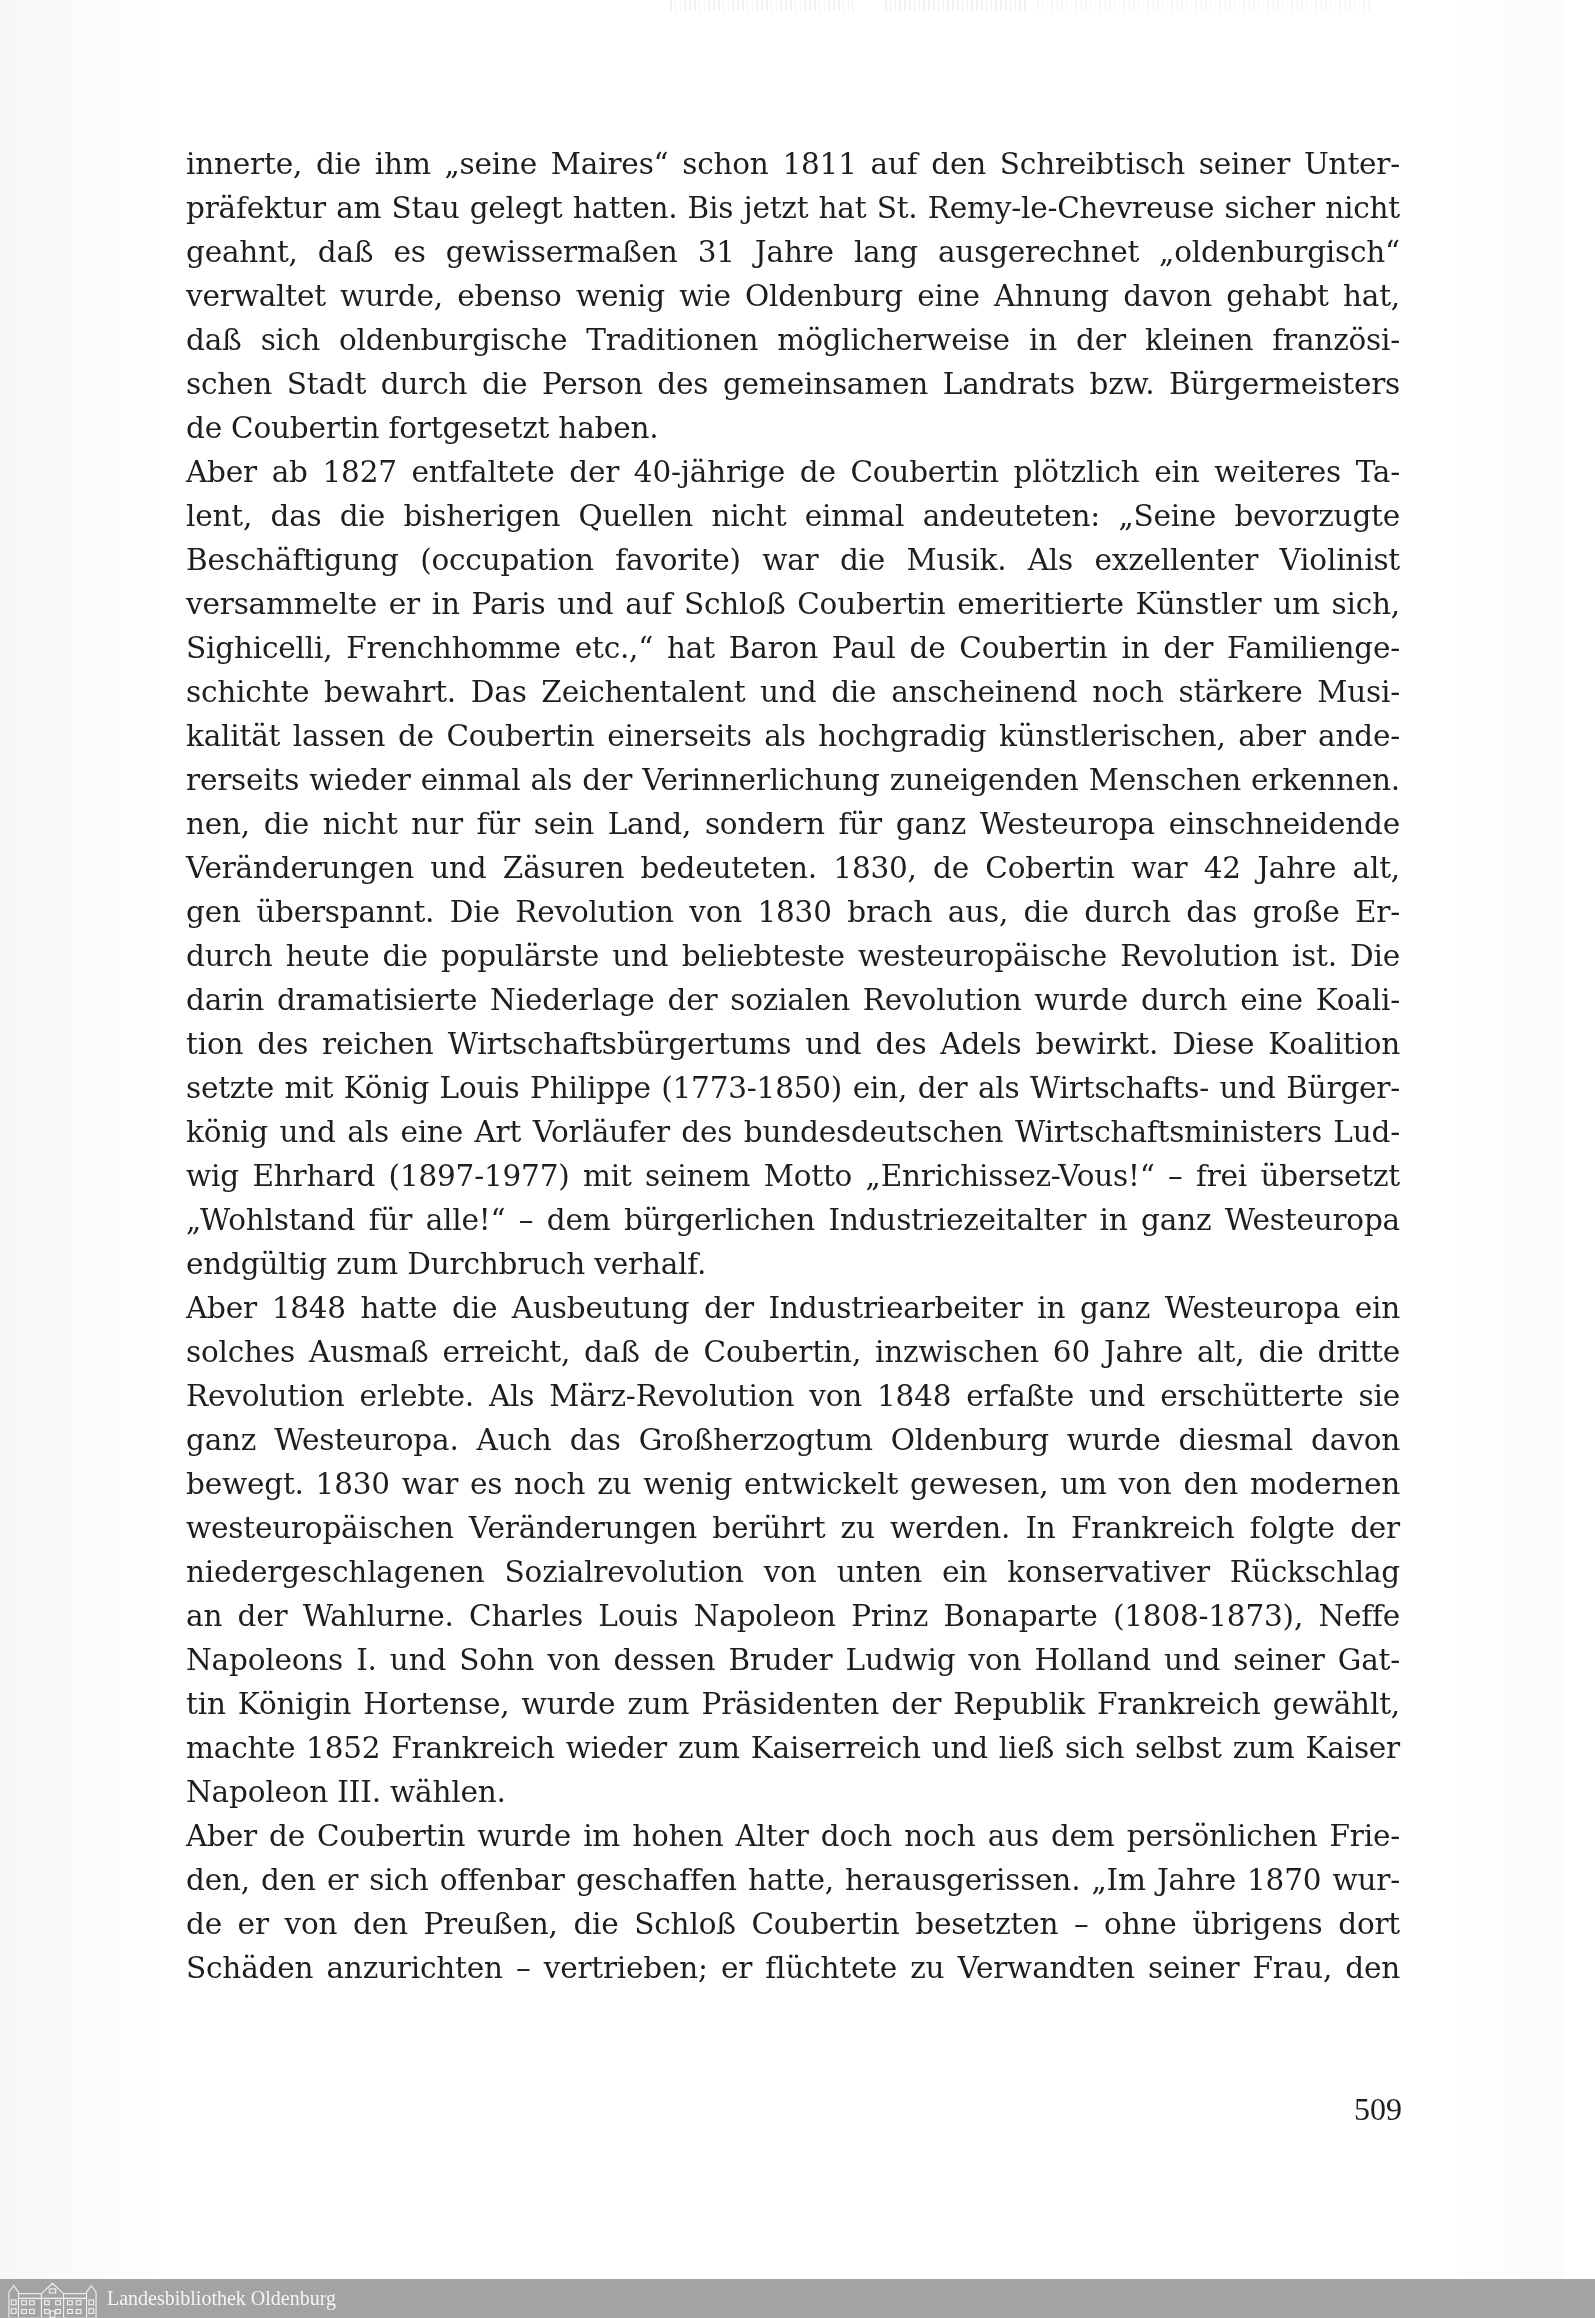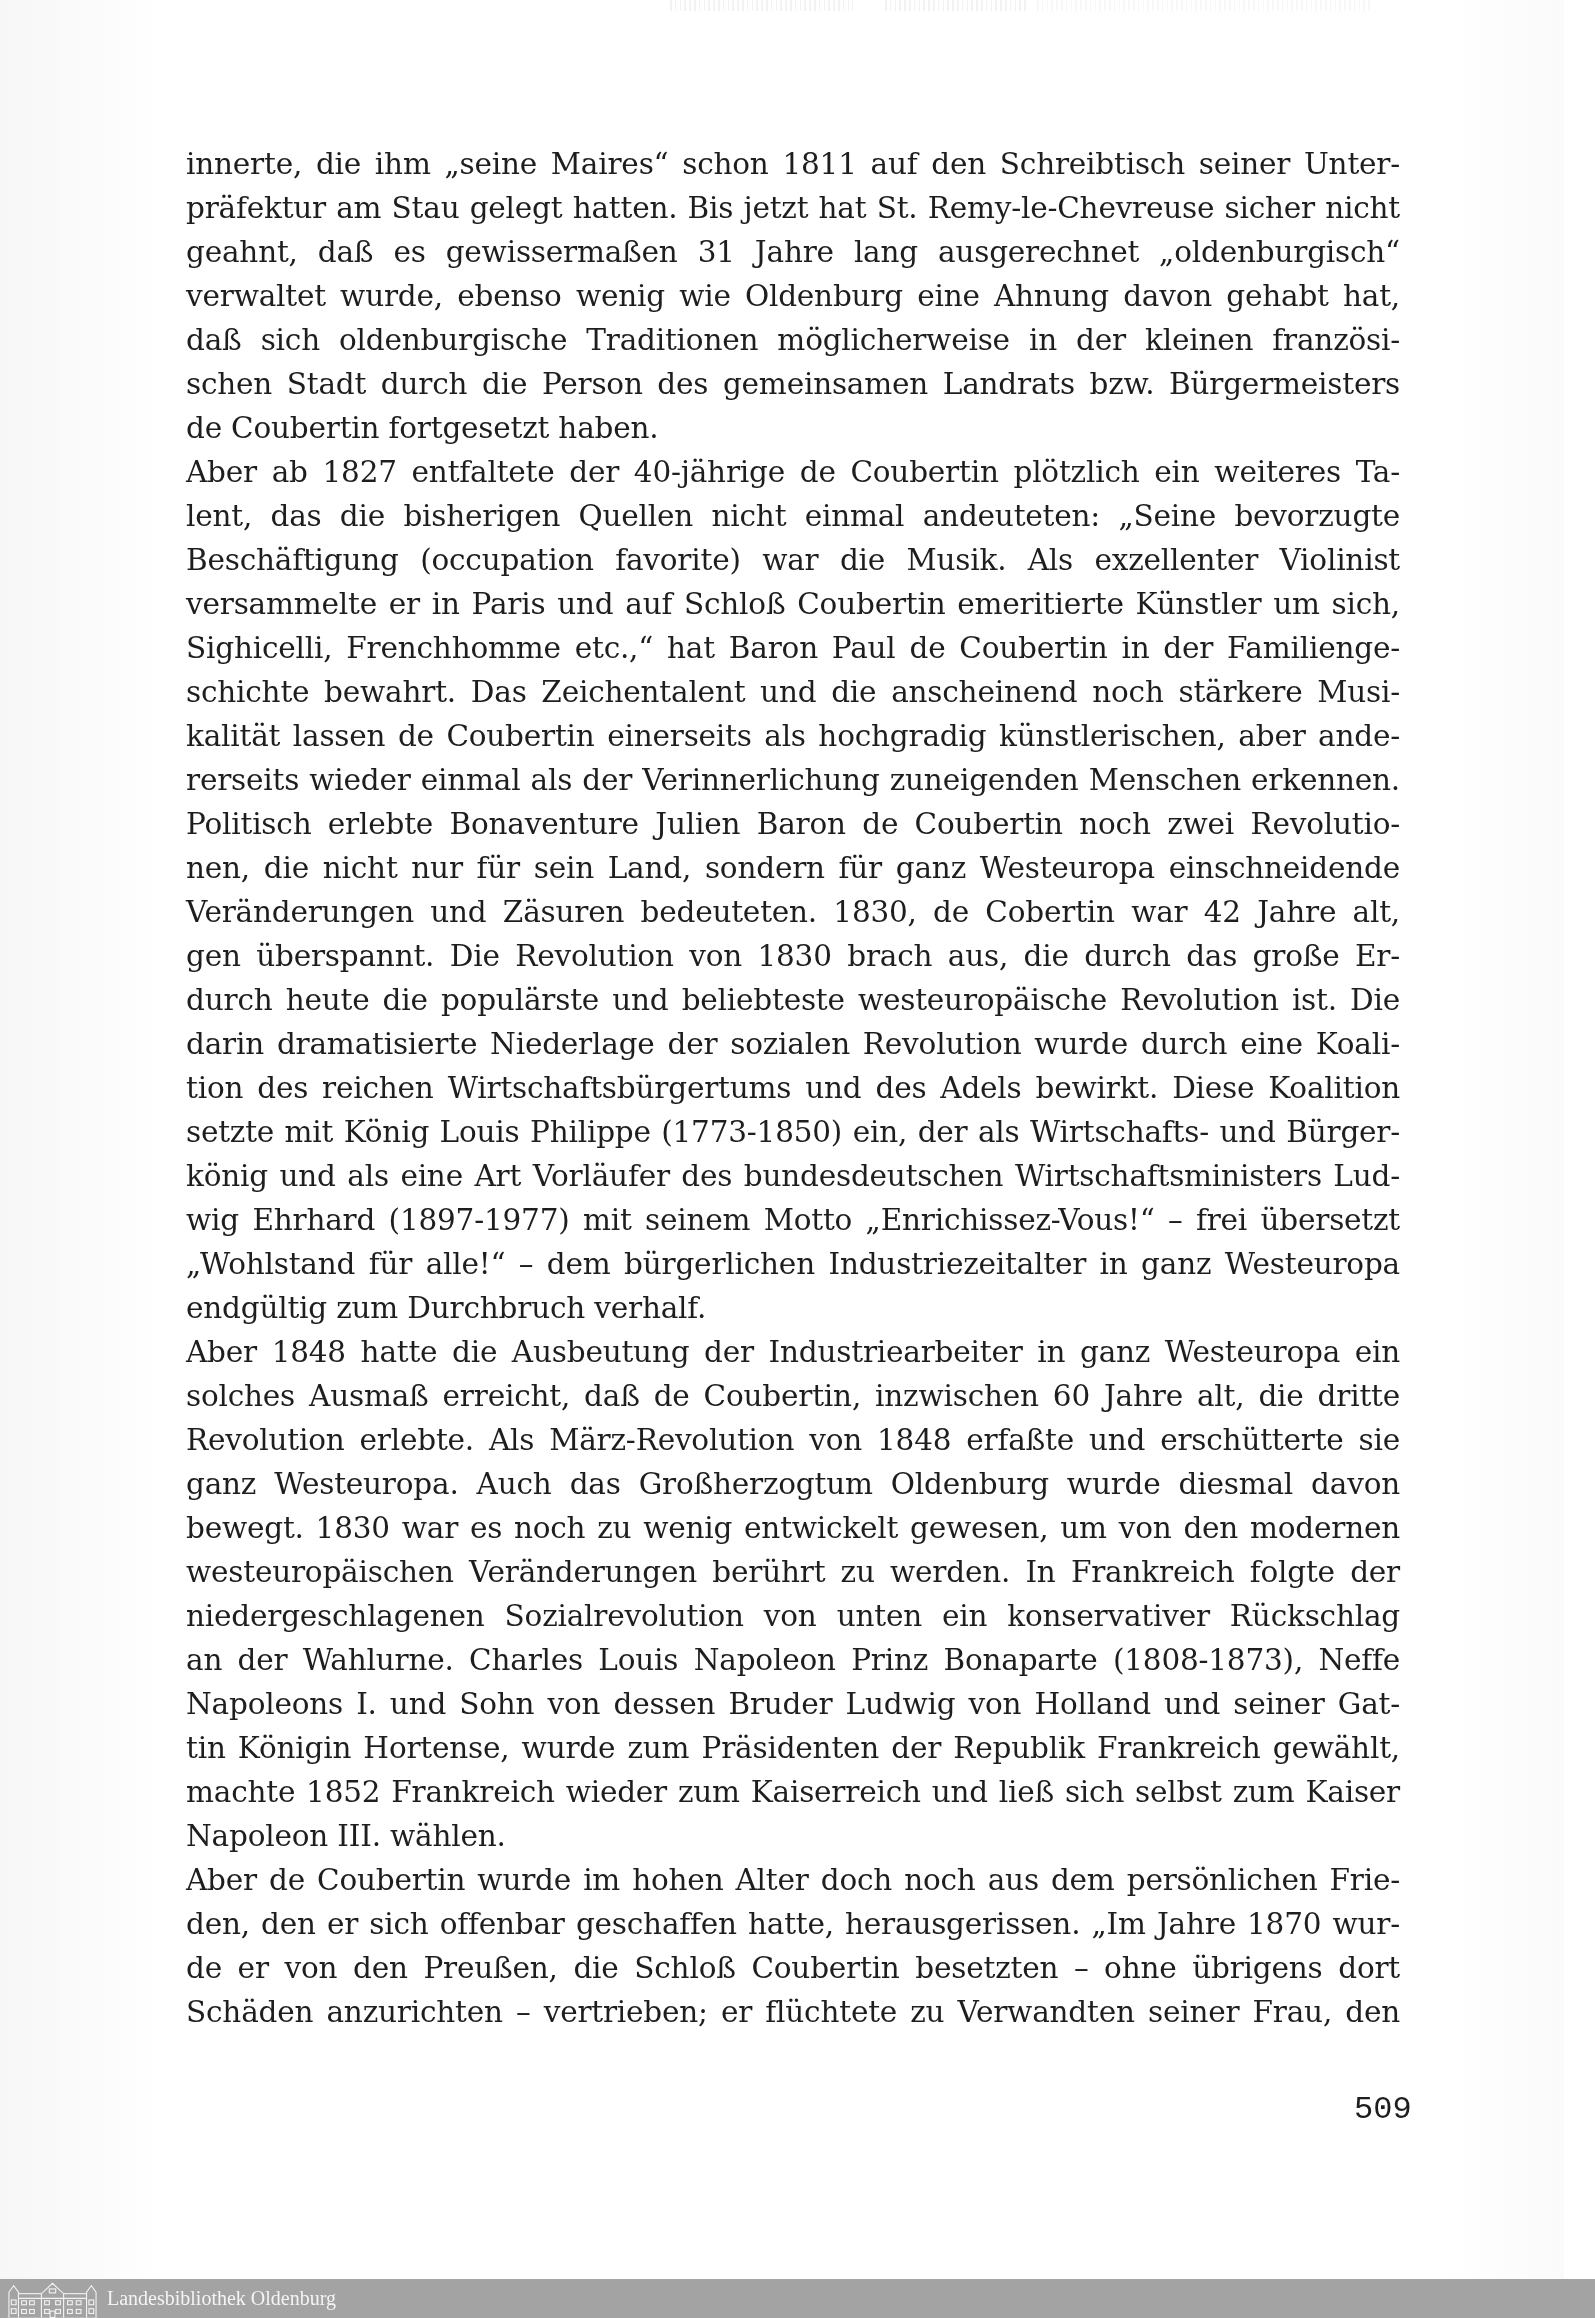--- a/index.html
+++ b/index.html
@@ -45,21 +45,21 @@
     height: 44px;
     overflow: visible;
   }
   .line.last {
     text-align-last: left;
   }
   .page-number {
     position: absolute;
     left: 1354px;
     top: 2091px;
-    font-family: Liberation Mono, monospace;
+    font-family: Liberation Serif, serif;
     font-size: 32px;
     color: #1e1e1e;
   }
   .footer-bar {
     position: absolute;
     left: 0;
     top: 2279px;
     width: 1595px;
     height: 40px;
     background: #a3a3a3;
@@ -98,21 +98,20 @@
       <span class="line">schen Stadt durch die Person des gemeinsamen Landrats bzw. Bürgermeisters</span>
       <span class="line last">de Coubertin fortgesetzt haben.</span>
       <span class="line">Aber ab 1827 entfaltete der 40-jährige de Coubertin plötzlich ein weiteres Ta-</span>
       <span class="line">lent, das die bisherigen Quellen nicht einmal andeuteten: „Seine bevorzugte</span>
       <span class="line">Beschäftigung (occupation favorite) war die Musik. Als exzellenter Violinist</span>
       <span class="line">versammelte er in Paris und auf Schloß Coubertin emeritierte Künstler um sich,</span>
       <span class="line">Sighicelli, Frenchhomme etc.,“ hat Baron Paul de Coubertin in der Familienge-</span>
       <span class="line">schichte bewahrt. Das Zeichentalent und die anscheinend noch stärkere Musi-</span>
       <span class="line">kalität lassen de Coubertin einerseits als hochgradig künstlerischen, aber ande-</span>
       <span class="line">rerseits wieder einmal als der Verinnerlichung zuneigenden Menschen erkennen.</span>
-      <span class="line">Politisch erlebte Bonaventure Julien Baron de Coubertin noch zwei Revolutio-</span>
       <span class="line">nen, die nicht nur für sein Land, sondern für ganz Westeuropa einschneidende</span>
       <span class="line">Veränderungen und Zäsuren bedeuteten. 1830, de Cobertin war 42 Jahre alt,</span>
       <span class="line">gen überspannt. Die Revolution von 1830 brach aus, die durch das große Er-</span>
       <span class="line">durch heute die populärste und beliebteste westeuropäische Revolution ist. Die</span>
       <span class="line">darin dramatisierte Niederlage der sozialen Revolution wurde durch eine Koali-</span>
       <span class="line">tion des reichen Wirtschaftsbürgertums und des Adels bewirkt. Diese Koalition</span>
       <span class="line">setzte mit König Louis Philippe (1773-1850) ein, der als Wirtschafts- und Bürger-</span>
       <span class="line">könig und als eine Art Vorläufer des bundesdeutschen Wirtschaftsministers Lud-</span>
       <span class="line">wig Ehrhard (1897-1977) mit seinem Motto „Enrichissez-Vous!“ – frei übersetzt</span>
       <span class="line">„Wohlstand für alle!“ – dem bürgerlichen Industriezeitalter in ganz Westeuropa</span>

